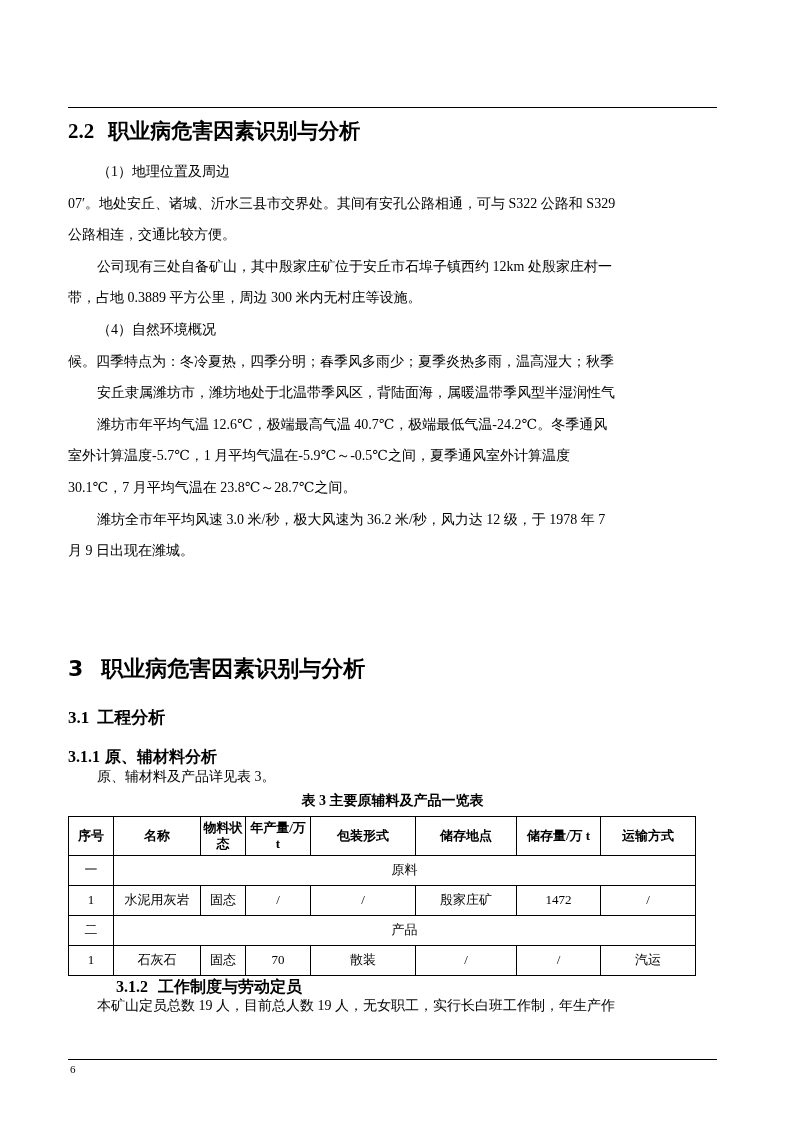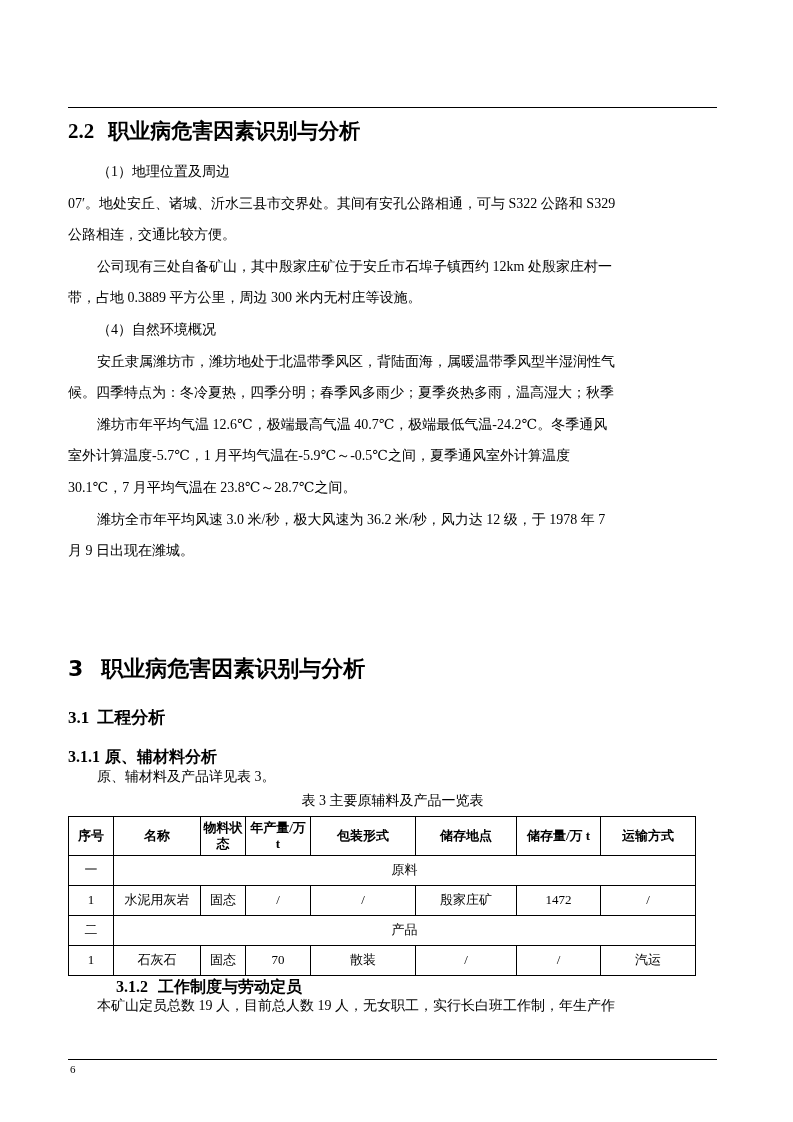--- a/index.html
+++ b/index.html
@@ -29,21 +29,21 @@
   #h31 { position:absolute; left:68px; top:708px; font-size:17px; line-height:1.1; white-space:nowrap; }
   #h31 .hnum { margin-right:8px; }
   #h31 .htext, #h311 .htext, #h312 .htext { font-family:"DejaVu Sans","Liberation Sans",sans-serif; }
 
   #h311 { position:absolute; left:68px; top:748px; font-size:16px; line-height:1.1; white-space:nowrap; }
   #h311 .hnum { margin-right:5px;margin-top:20px; }
 
   #intro-line { position:absolute; left:97px; top:769px; font-size:14px; line-height:1.1; white-space:nowrap; }
 
   #table-caption { position:absolute; left:68px; top:793px; width:649px; text-align:center;
-                   font-size:14px; font-weight:normal; line-height:1.1; }
+                   font-size:14px; font-weight:bold; line-height:1.1; }
 
   #materials-table { position:absolute; left:68px; top:816px; width:627px;
                      border-collapse:collapse; table-layout:fixed; font-size:13px; }
   #materials-table th, #materials-table td {
     border:1px solid #000; text-align:center; vertical-align:middle;
     padding:0 2px; line-height:1.25; overflow:hidden;
   }
   #materials-table thead tr { height:39px; }
   #materials-table tbody tr { height:30px; }
   #materials-table th { font-weight:bold; }
@@ -64,22 +64,22 @@
   <span class="hnum">2.2</span><span class="htext">职业病危害因素识别与分析</span>
 </div>
 
 <div id="body-lines">
   <div class="line indent">（1）地理位置及周边</div>
   <div class="line">07′。地处安丘、诸城、沂水三县市交界处。其间有安孔公路相通，可与 S322 公路和 S329</div>
   <div class="line">公路相连，交通比较方便。</div>
   <div class="line indent">公司现有三处自备矿山，其中殷家庄矿位于安丘市石埠子镇西约 12km 处殷家庄村一</div>
   <div class="line">带，占地 0.3889 平方公里，周边 300 米内无村庄等设施。</div>
   <div class="line indent">（4）自然环境概况</div>
+  <div class="line">候。四季特点为：冬冷夏热，四季分明；春季风多雨少；夏季炎热多雨，温高湿大；秋季</div>
   <div class="line indent">安丘隶属潍坊市，潍坊地处于北温带季风区，背陆面海，属暖温带季风型半湿润性气</div>
-  <div class="line">候。四季特点为：冬冷夏热，四季分明；春季风多雨少；夏季炎热多雨，温高湿大；秋季</div>
   <div class="line indent">潍坊市年平均气温 12.6℃，极端最高气温 40.7℃，极端最低气温-24.2℃。冬季通风</div>
   <div class="line">室外计算温度-5.7℃，1 月平均气温在-5.9℃～-0.5℃之间，夏季通风室外计算温度</div>
   <div class="line">30.1℃，7 月平均气温在 23.8℃～28.7℃之间。</div>
   <div class="line indent">潍坊全市年平均风速 3.0 米/秒，极大风速为 36.2 米/秒，风力达 12 级，于 1978 年 7</div>
   <div class="line">月 9 日出现在潍城。</div>
 </div>
 
 <div id="h3">
   <span class="hnum">3</span><span class="htext">职业病危害因素识别与分析</span>
 </div>

